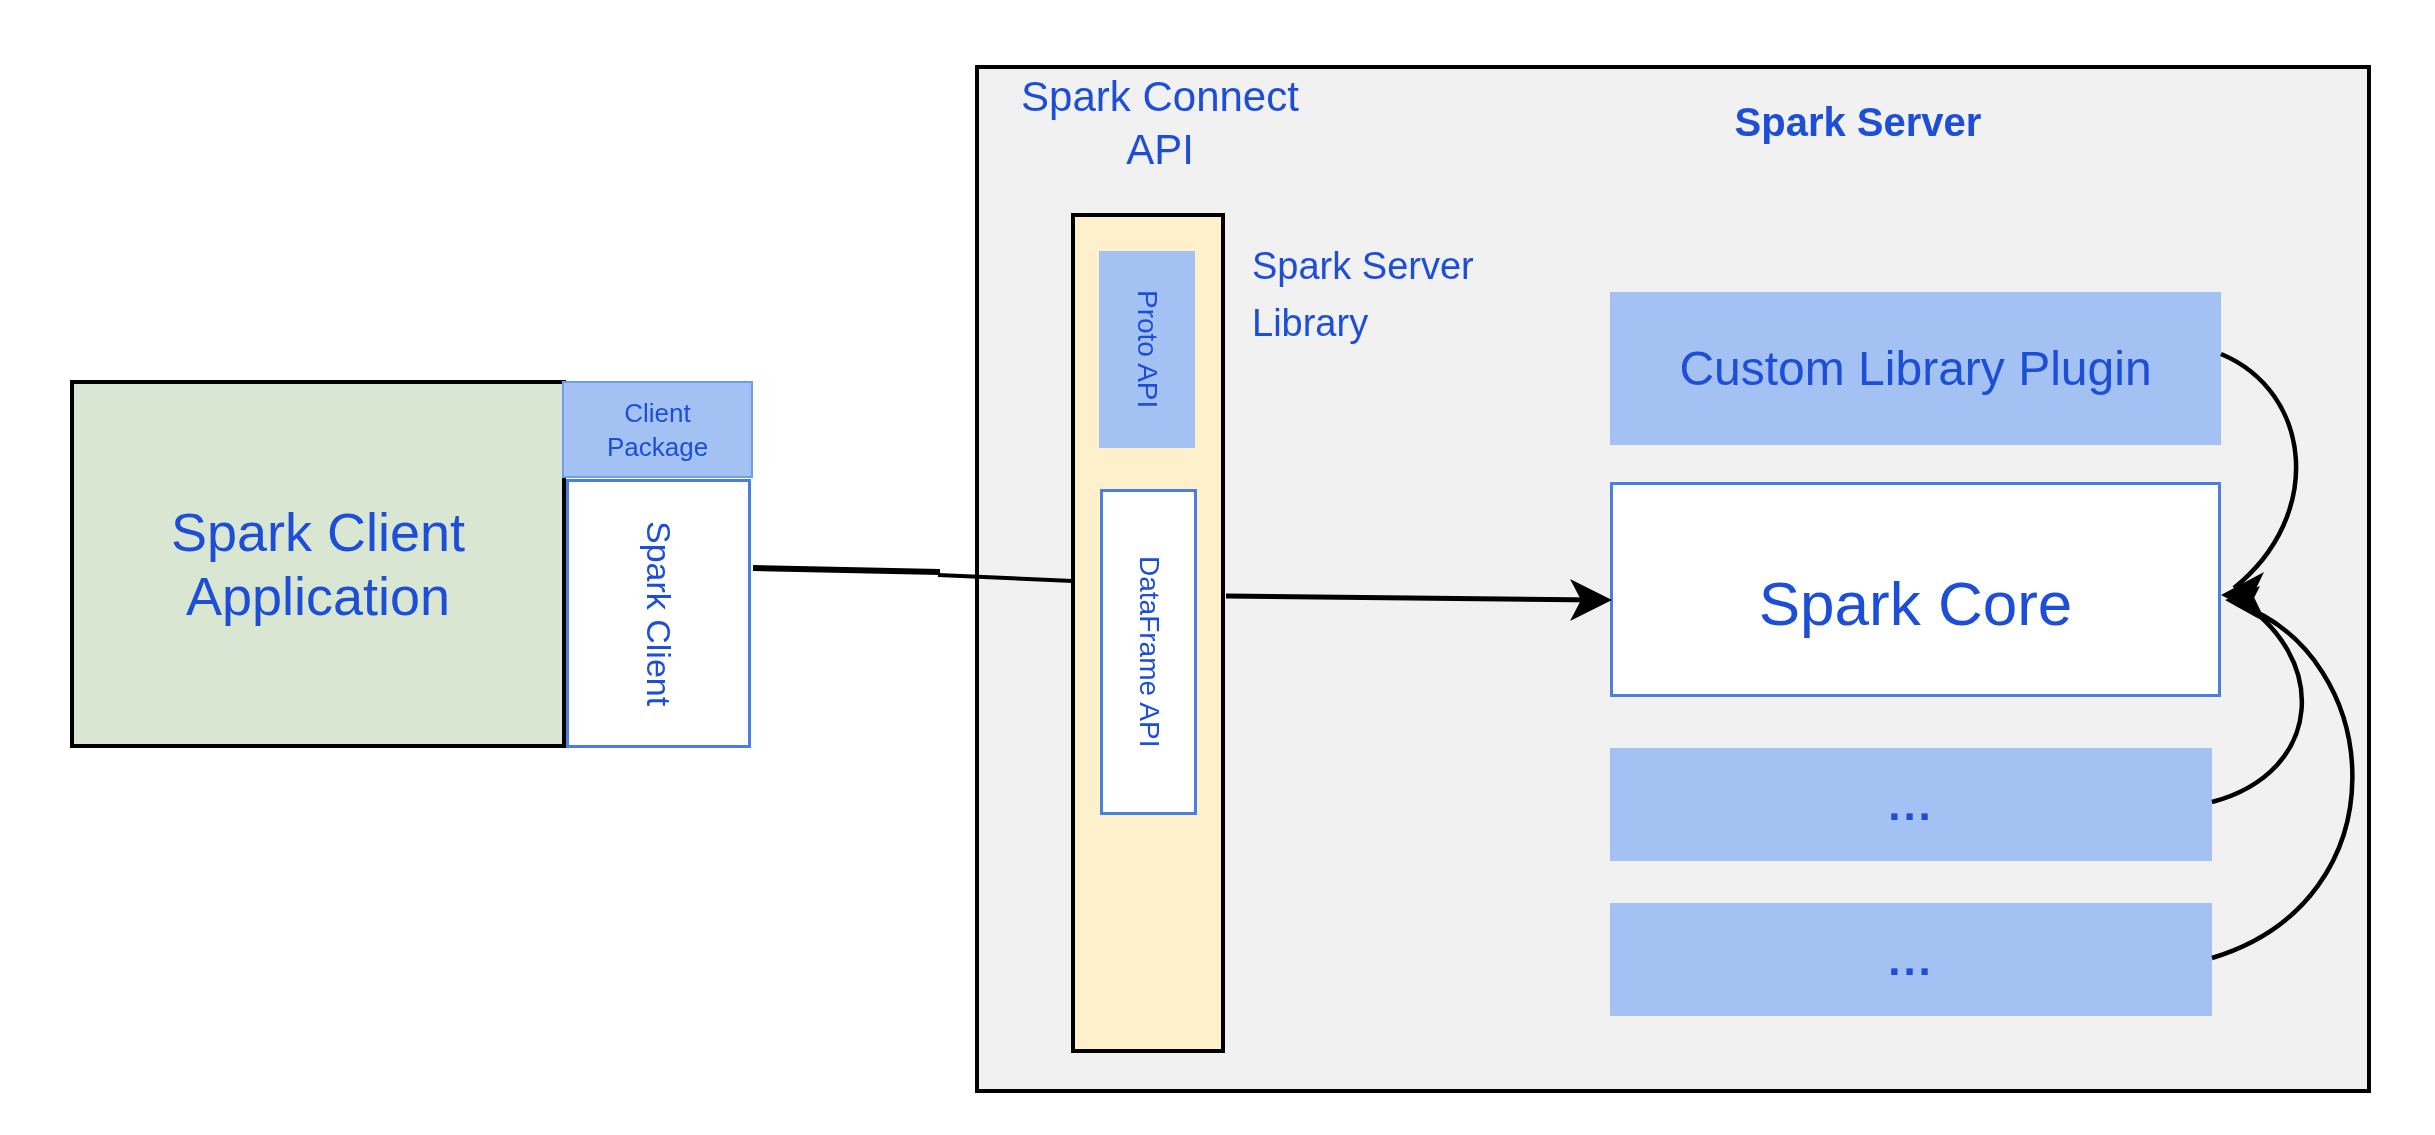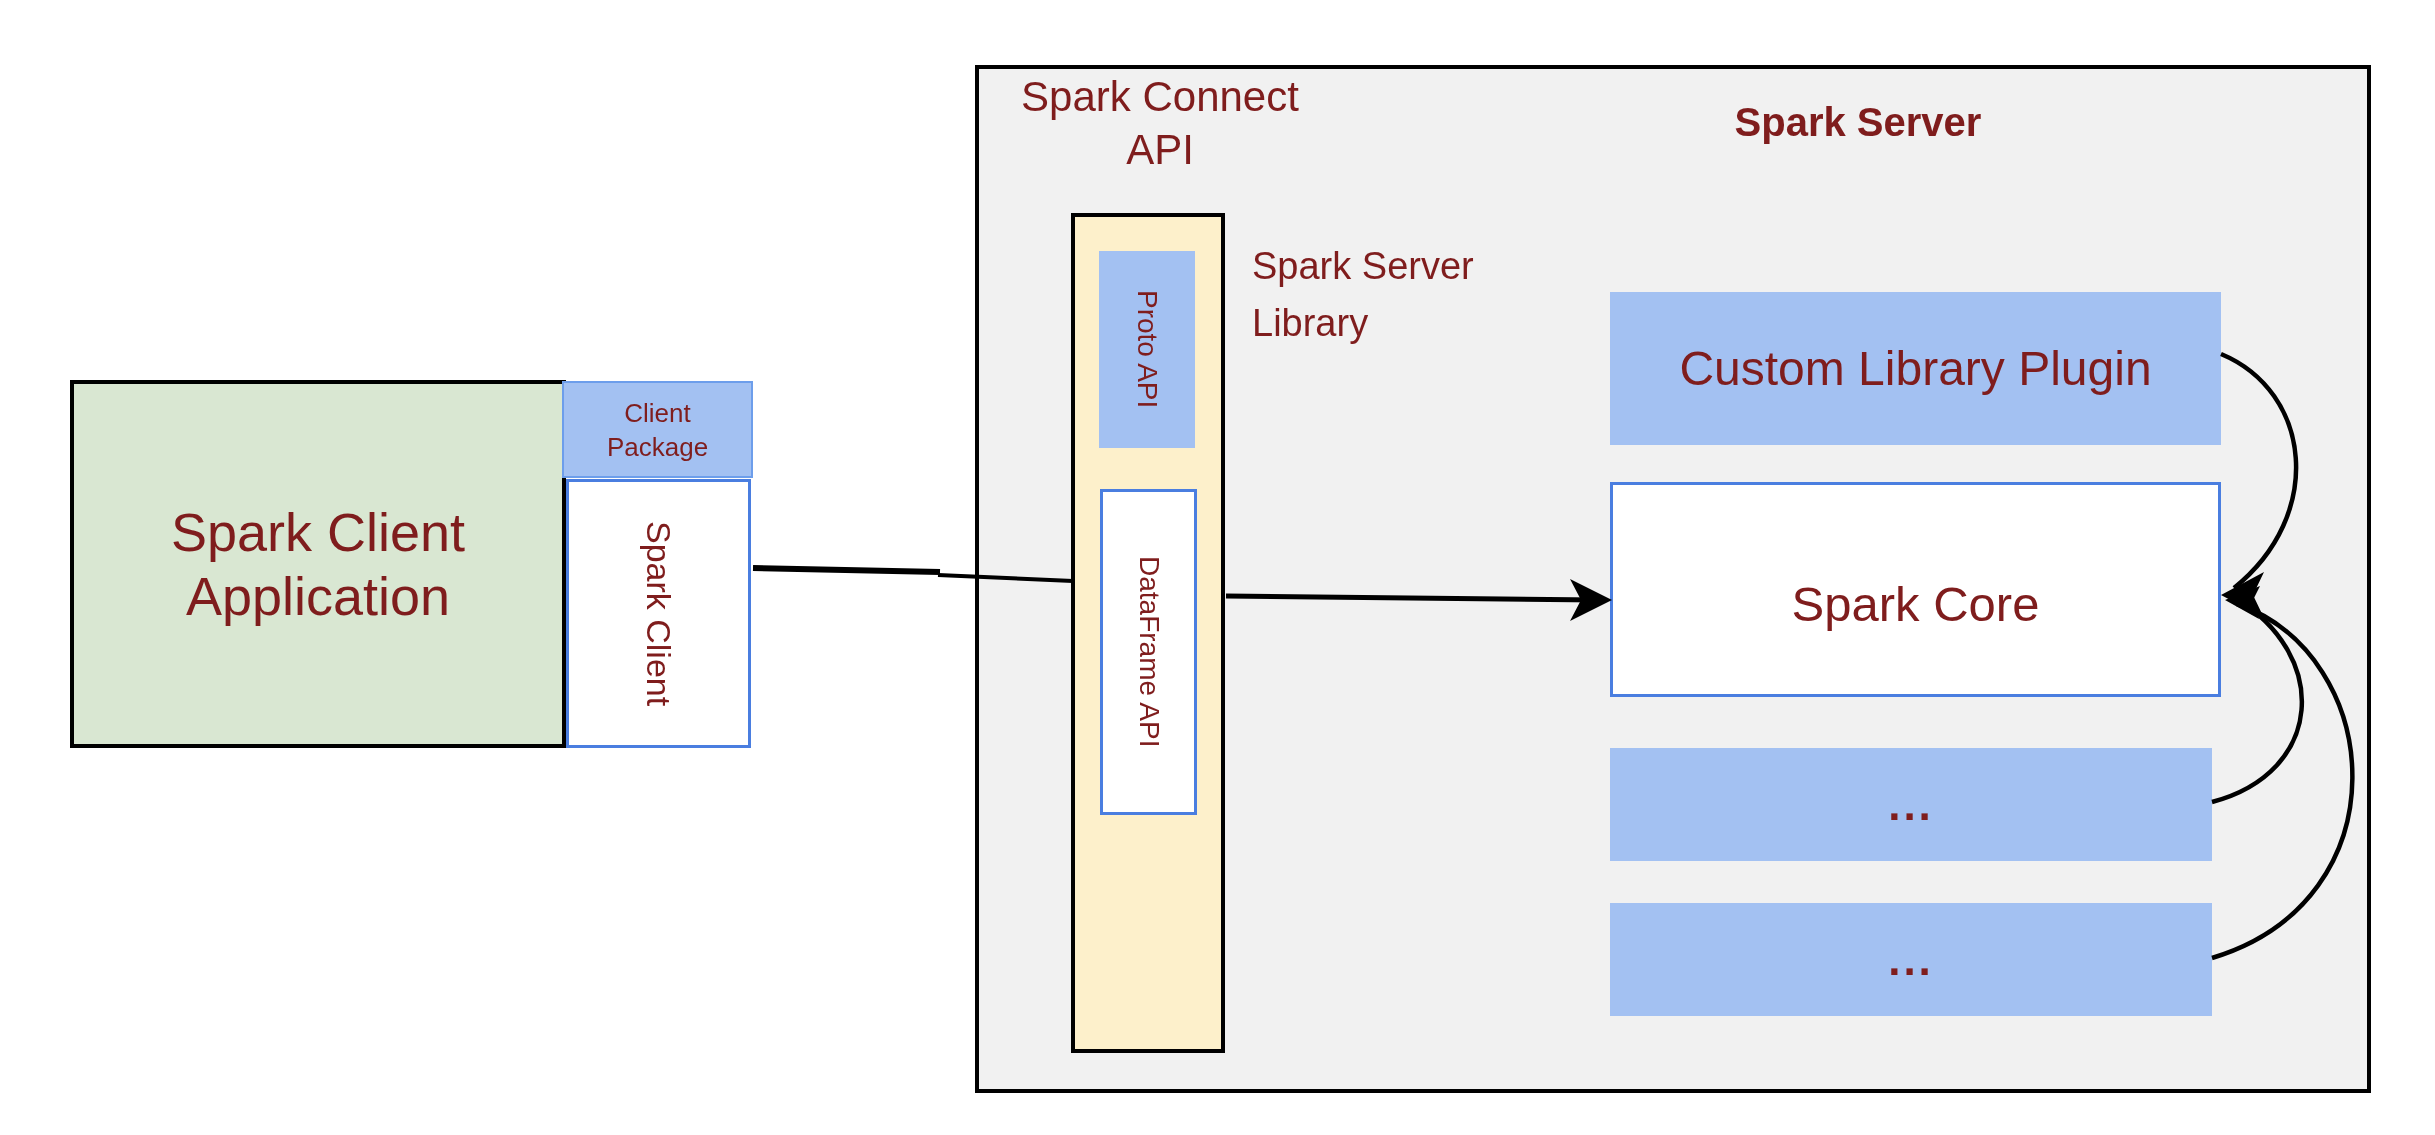--- a/index.html
+++ b/index.html
@@ -1,21 +1,21 @@
 <!DOCTYPE html>
 <html><head>
 <meta charset="utf-8">
 <style>
   html,body{margin:0;padding:0;background:#ffffff;}
   #stage{
     position:relative;
     width:2435px;height:1135px;
     background:#ffffff;
     font-family:"Liberation Sans",sans-serif;
-    color:#7f1d1d;
+    color:#1d4ed8;
     overflow:hidden;
   }
   .abs{position:absolute;box-sizing:border-box;}
   .center{display:flex;align-items:center;justify-content:center;text-align:center;}
   .pre{white-space:pre-line;}
 
   
   #server-container{
     left:975px;top:65px;width:1396px;height:1028px;
     background:#F1F1F1;border:4px solid #000;
@@ -69,21 +69,21 @@
   }
 
   
   #custom-plugin-box{
     left:1610px;top:277px;width:611px;height:153px;
     background:#A3C1F2;font-size:48px;margin-top:15px;
   }
   #spark-core-box{
     left:1610px;top:482px;width:611px;height:215px;
     background:#fff;border:3px solid #4A7EE0;
-    font-size:49px;padding-top:28px;
+    font-size:62px;padding-top:28px;
   }
   .plugin-slot{
     left:1610px;width:602px;height:113px;
     background:#A3C1F2;font-size:44px;font-weight:bold;letter-spacing:3px;
   }
   #plugin-slot-1{top:748px;}
   #plugin-slot-2{top:903px;}
 
   
   #arrows{position:absolute;left:0;top:0;width:2435px;height:1135px;pointer-events:none;}

